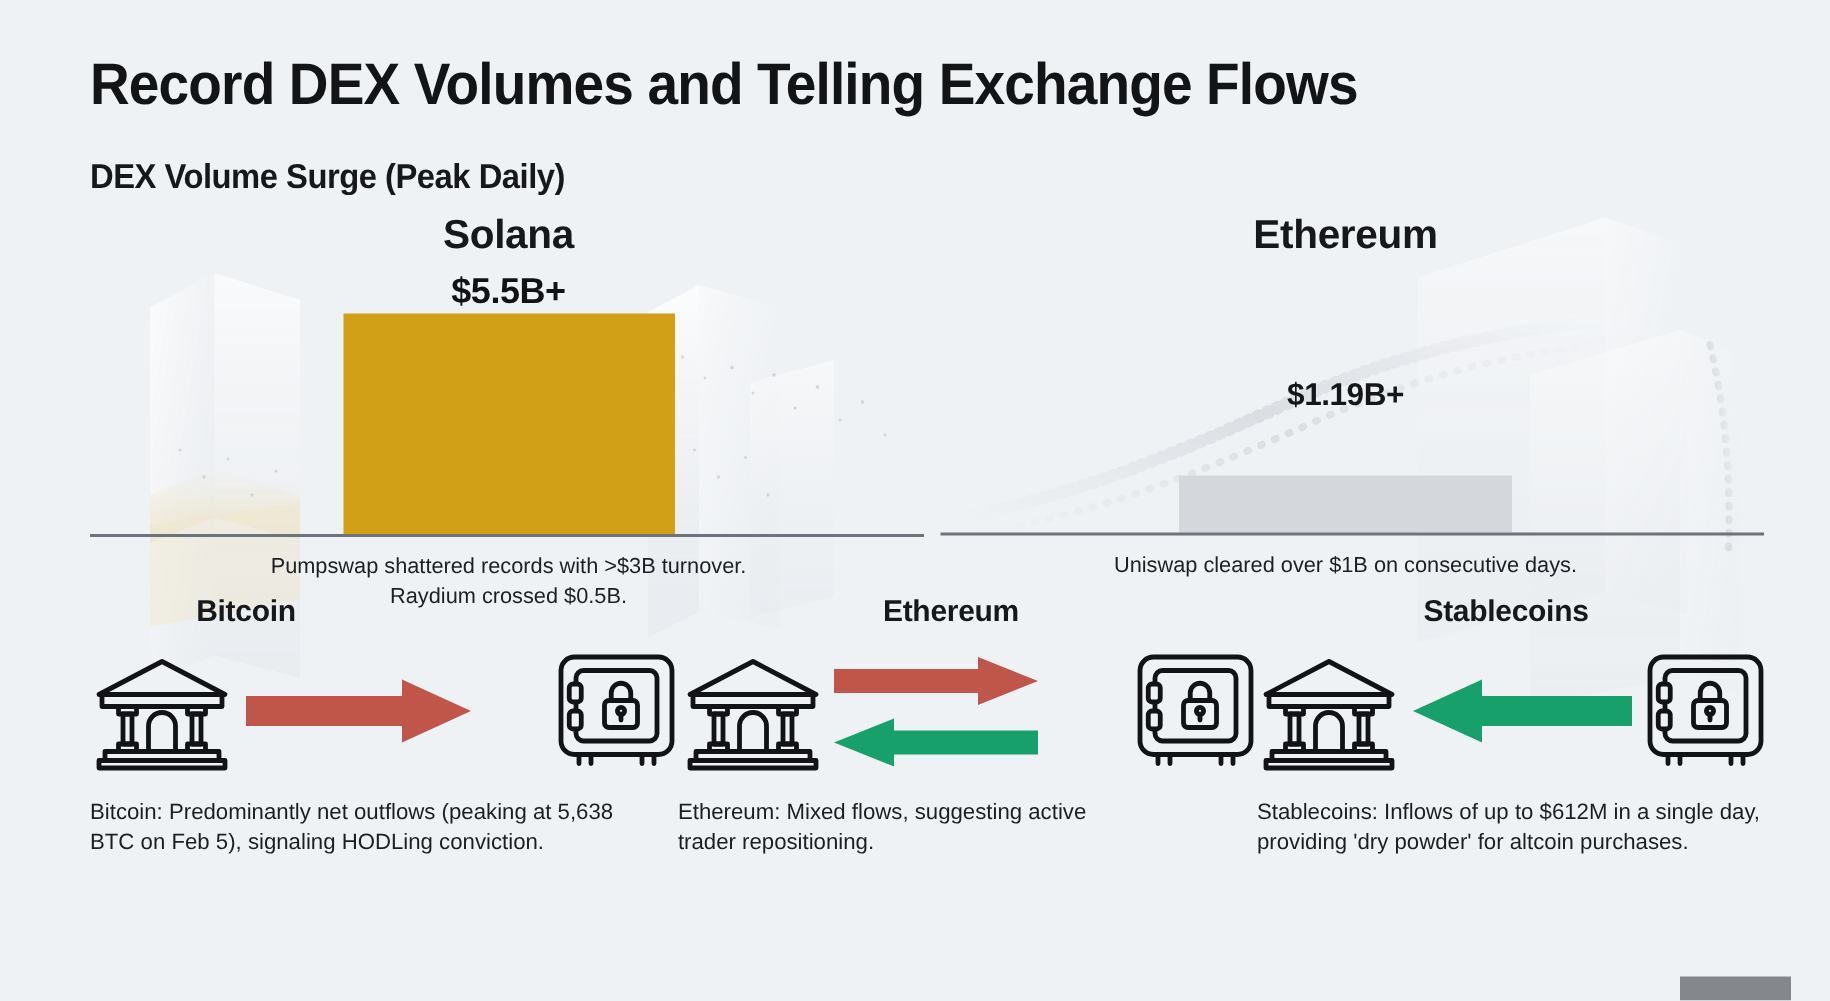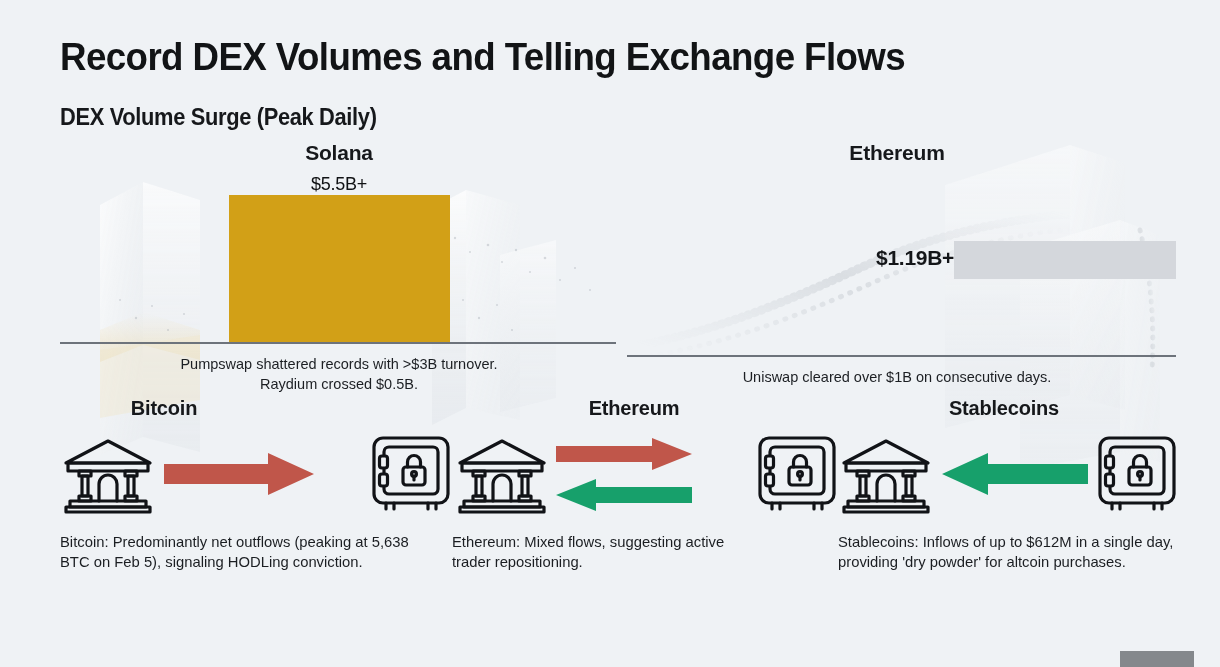--- a/index.html
+++ b/index.html
@@ -66,29 +66,29 @@
   .dex-panel {
     position: relative;
     flex: 1 1 0;
     display: flex;
     flex-direction: column;
     align-items: center;
   }
   .dex-panel.eth-panel { flex: 1 1 0; }
 
   .chain-name {
-    font-size: 21px;
+    font-size: 27px;
     font-weight: 700;
     letter-spacing: -0.2px;
     color: #16181b;
     margin-top: 4px;
   }
   .chain-value {
-    font-size: 18px;
-    font-weight: 400;
+    font-size: 24px;
+    font-weight: 700;
     letter-spacing: -0.3px;
     color: #101214;
   }
   .sol-value { margin-top: 9px; }
 
   .plot {
     position: relative;
     width: 100%;
     flex: 1 1 auto;
     display: flex;
@@ -104,23 +104,24 @@
     width: 221px;
     height: 147px;
     background: #d2a017;
   }
 
   .eth-inner {
     position: relative;
     width: 100%;
     flex: 1 1 auto;
     display: flex;
-    flex-direction: row;
+    flex-direction: column;
     align-items: center;
     justify-content: flex-end;
+    gap: 36px;
   }
   .eth-value {
     font-size: 21px;
     font-weight: 700;
     letter-spacing: -0.3px;
     margin-bottom: 5px;
     position: relative;
     z-index: 4;
   }
   .bar-eth {

